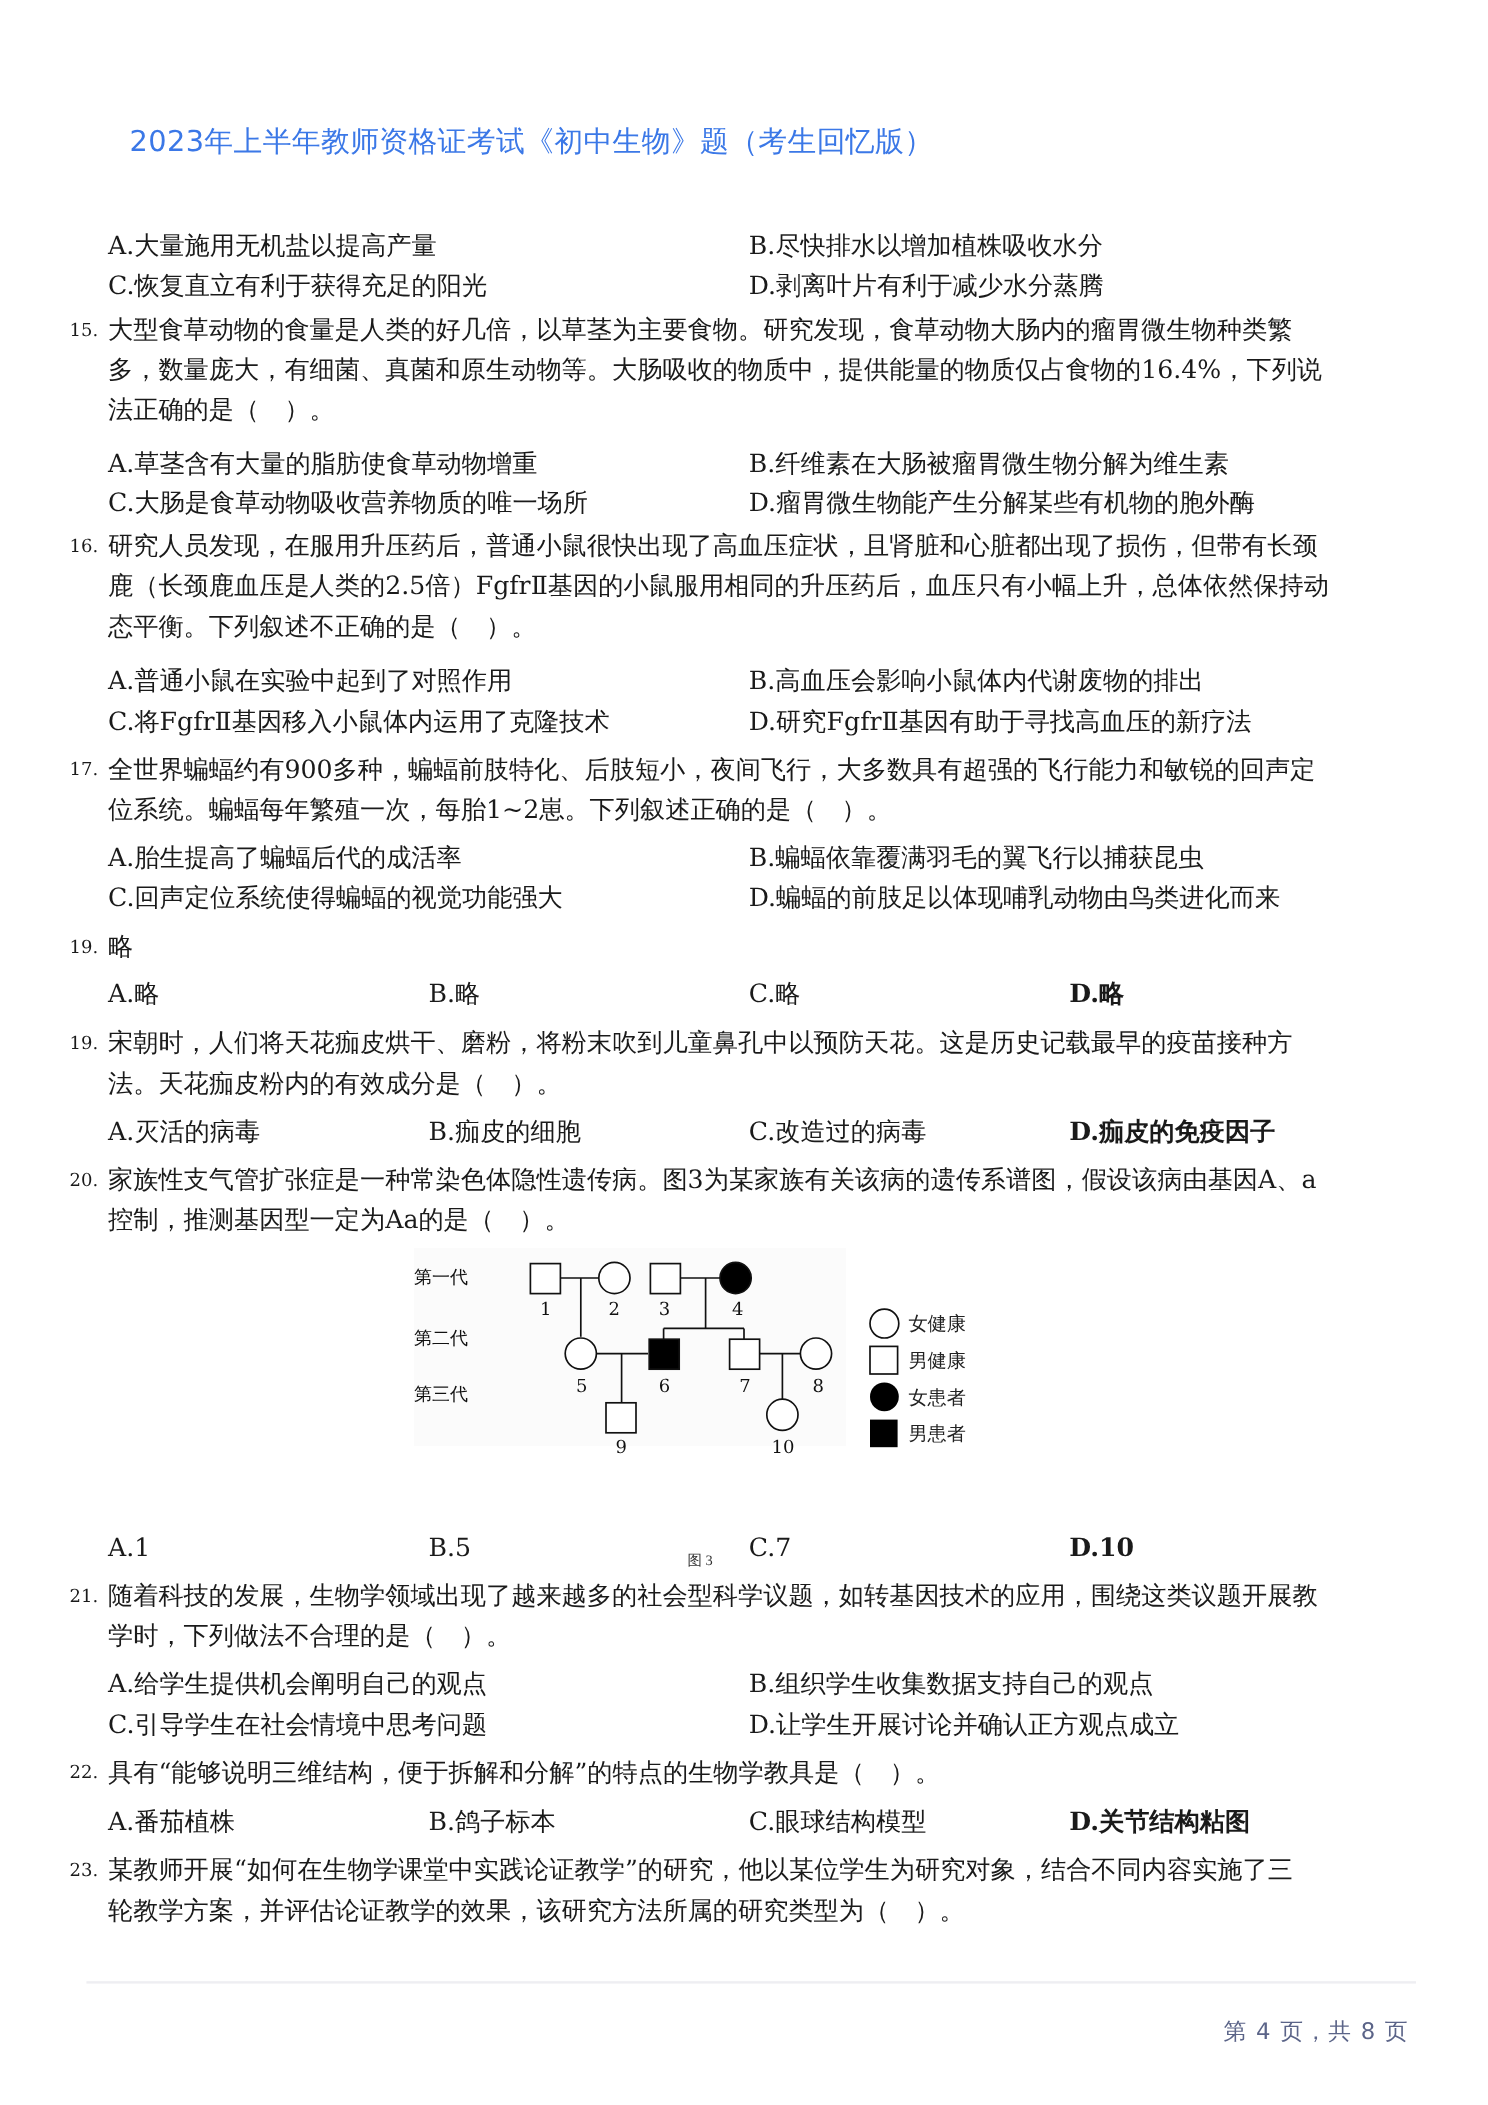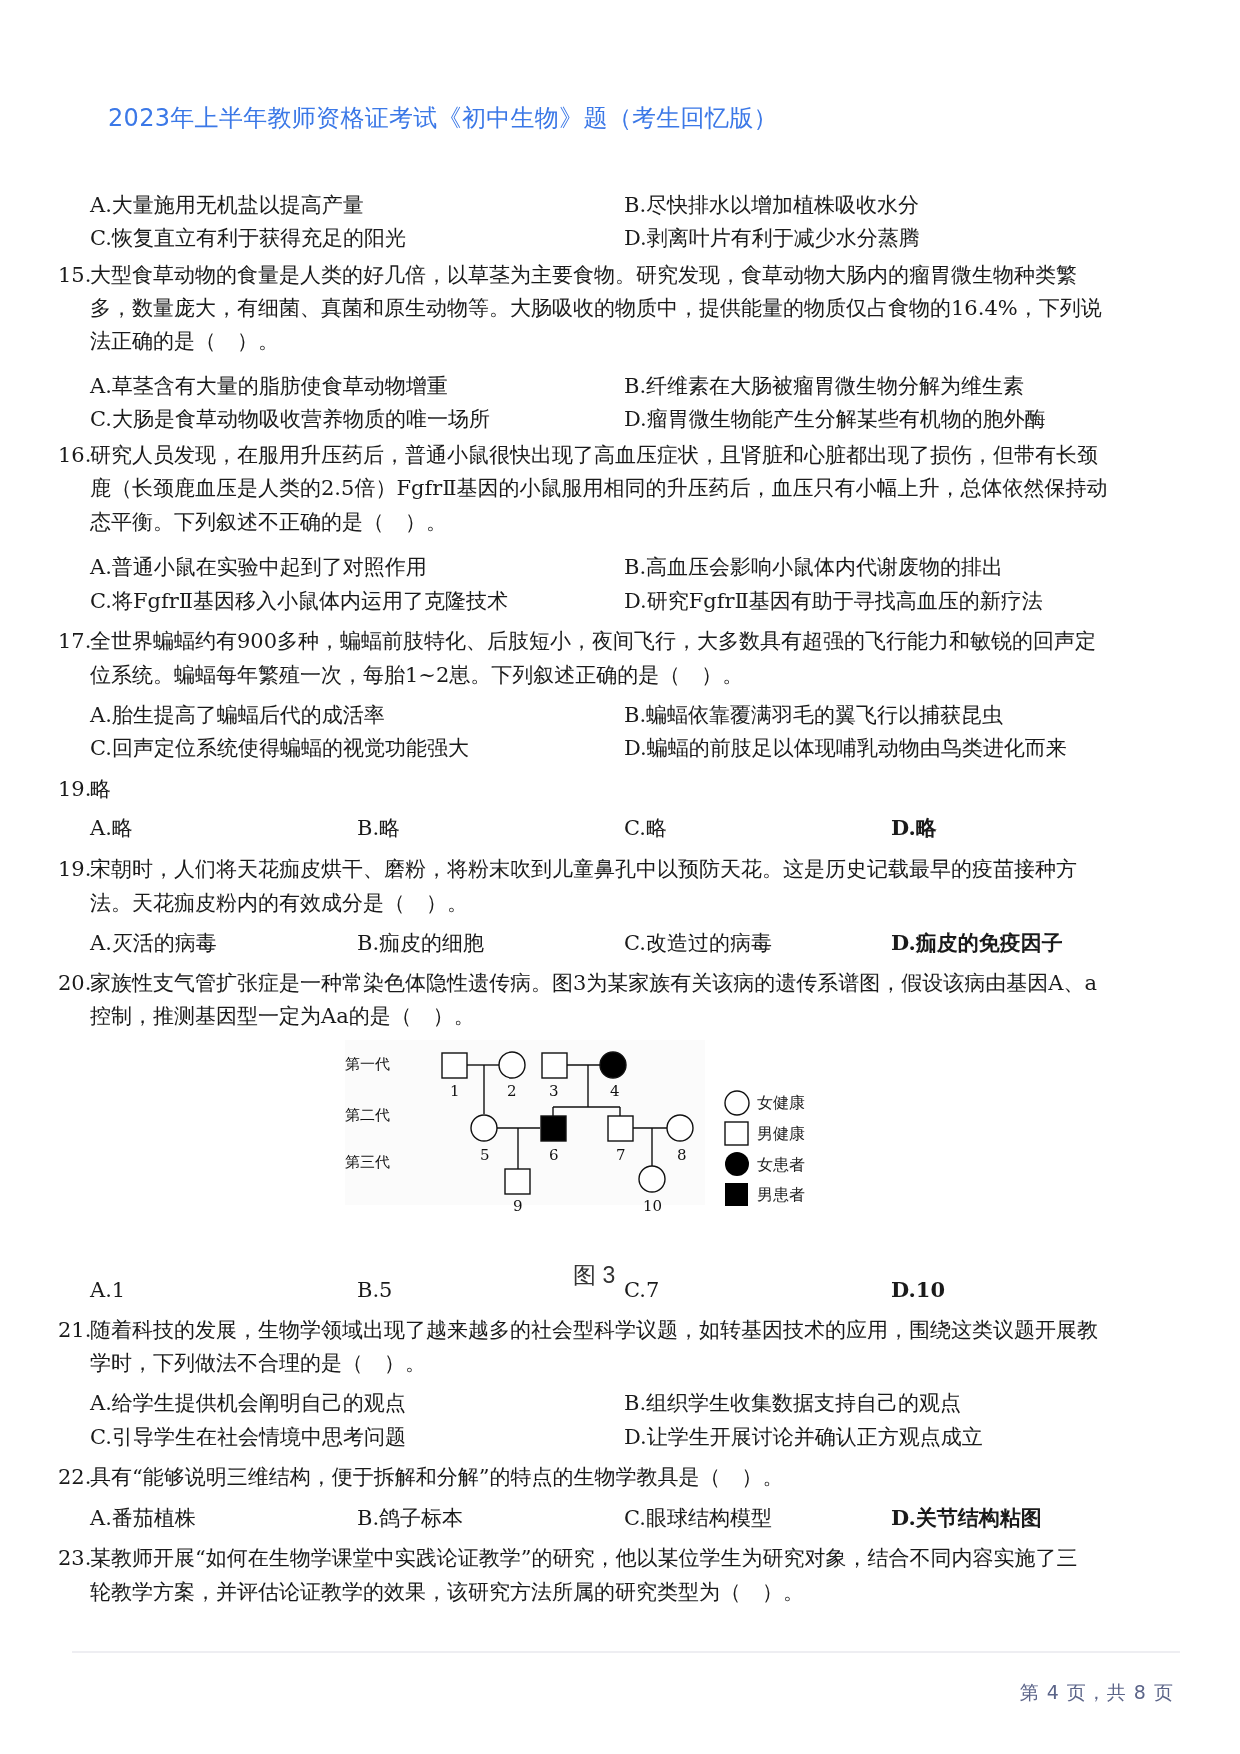--- a/index.html
+++ b/index.html
@@ -1,28 +1,28 @@
 <!DOCTYPE html>
 <html><head>
 <meta charset="utf-8">
 <style>
   html, body { margin:0; padding:0; background:#ffffff; }
   body { width:1240px; height:1754px; position:relative; overflow:hidden;
          font-family:"DejaVu Serif","Liberation Serif",serif; color:#1a1a1a; }
   .title { position:absolute; left:108px; top:102px; font-family:"DejaVu Sans","Liberation Sans",sans-serif;
            font-size:24px; color:#3b78e7; letter-spacing:0.3px; }
   .line { position:absolute; font-size:21px; line-height:30px; white-space:nowrap; }
-  .qnum { position:absolute; left:58px; font-size:21px; line-height:30px; }
+  .qnum { position:absolute; left:58px; font-size:15px; line-height:30px; }
   .qtext { left:90px; }
   .opt { font-size:21px; }
   .c1 { left:90px; } .c2 { left:357px; } .c3 { left:624px; } .c4 { left:891px;font-weight:bold; }
   .half2 { left:624px; }
   .figure { position:absolute; left:345px; top:1040px; width:480px; height:180px; }
-  .fig-caption { position:absolute; left:573px; top:1260px; font-family:Liberation Sans, sans-serif;
-                 font-size:23px; color:#333; }
+  .fig-caption { position:absolute; left:573px; top:1292px; font-family:Liberation Serif, serif;
+                 font-size:12px; color:#333; }
   .footer-rule { position:absolute; left:72px; top:1651px; width:1108px; height:2px; background:#eeeef2; }
   .footer { position:absolute; right:66px; top:1680px; font-family:"DejaVu Sans","Liberation Sans",sans-serif;
             font-size:19px; color:#5b6488; letter-spacing:1px; }
   svg text { font-family:"DejaVu Serif","Liberation Serif",serif; }
 </style>
 </head>
 <body>
 
 <div class="title">2023年上半年教师资格证考试《初中生物》题（考生回忆版）</div>
 

